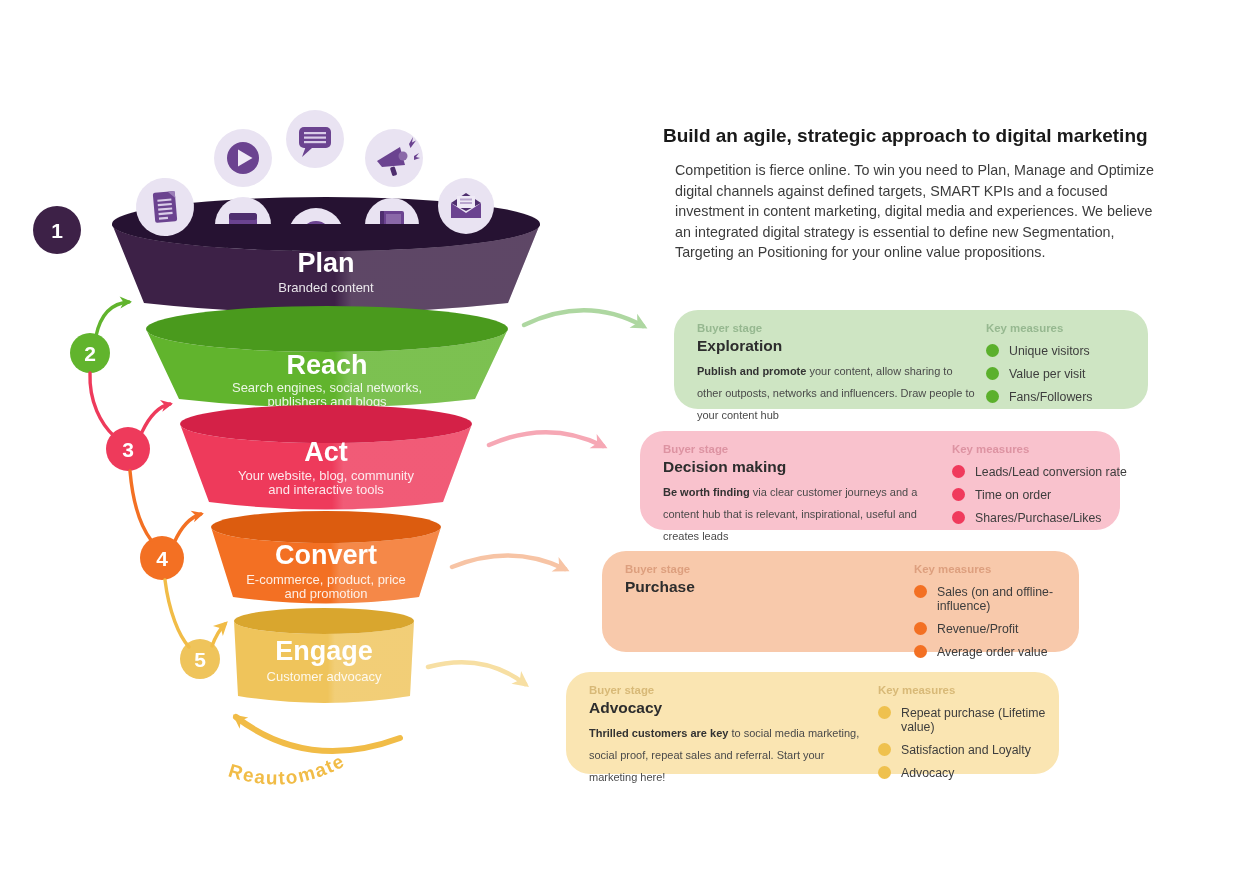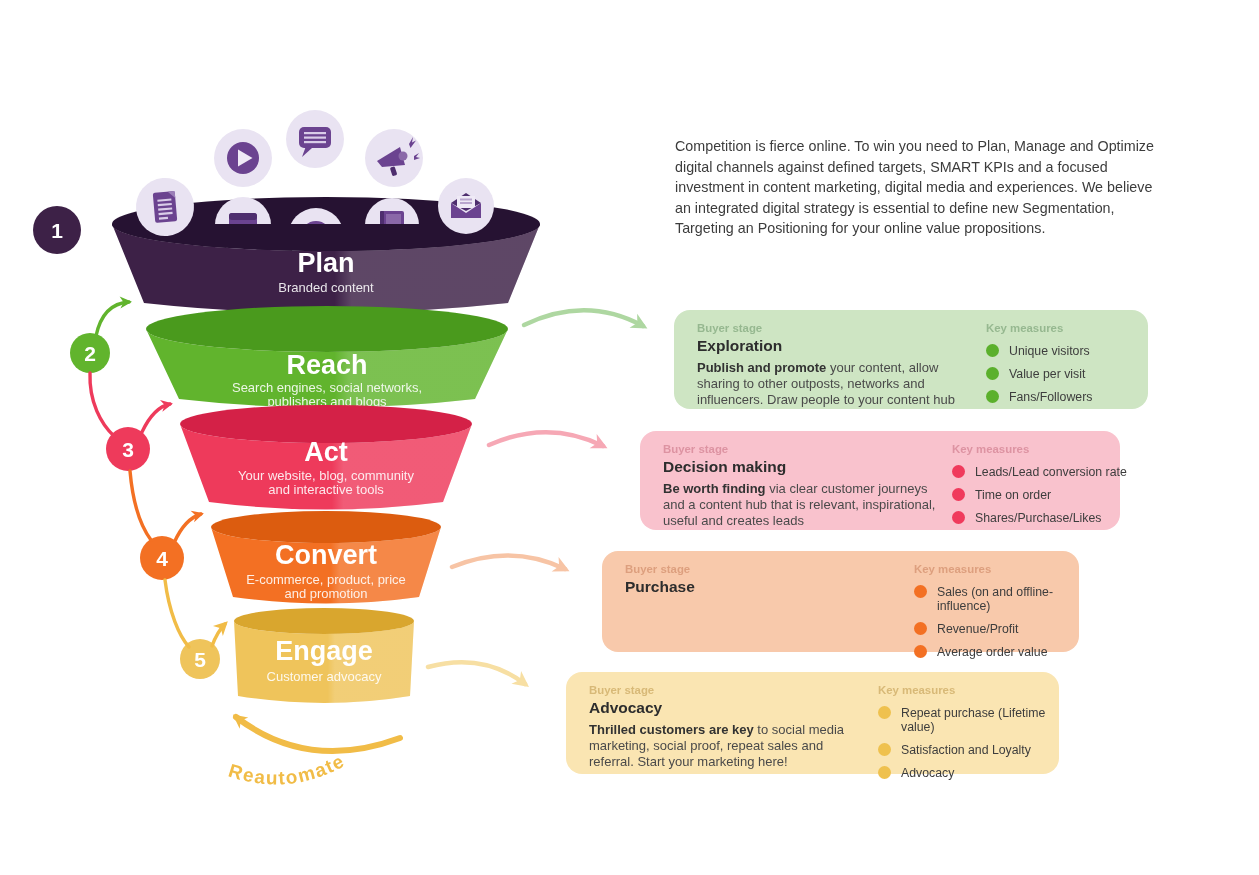--- a/index.html
+++ b/index.html
@@ -2,26 +2,26 @@
 <html><head>
 <meta charset="utf-8">
 <style>
   html,body{margin:0;padding:0}
   body{width:1259px;height:875px;position:relative;background:#ffffff;
        font-family:"Liberation Sans",sans-serif;overflow:hidden}
   svg{position:absolute;left:0;top:0}
   .header{position:absolute;left:663px;top:124px;width:517px}
   .header h1{font-size:19px;line-height:24px;margin:0 0 10px 0;color:#191919;font-weight:bold}
   .header p{font-size:14.3px;line-height:20.5px;margin:12px;color:#3c3c3c}
-  .card{position:absolute;border-radius:16px}
+  .card{position:absolute;border-radius:24px}
   .card-left{position:absolute;left:23px;top:12px;width:282px}
   .card-right{position:absolute;left:312px;top:12px;width:176px}
   .stage-label{font-size:11.4px;font-weight:bold;margin-bottom:3px}
   .card-title{font-size:15.5px;font-weight:bold;color:#2d2d2d;margin-bottom:5px}
-  .card-body{font-size:13px;line-height:16px;color:#4a4a4a;margin:0}
+  .card-body{font-size:11px;line-height:22px;color:#4a4a4a;margin:0}
   .card-body b{color:#323232}
   .measures-label{font-size:11.4px;font-weight:bold;margin-bottom:10px}
   .measure{display:flex;margin-bottom:9px;font-size:12.3px;color:#3d3d3d}
   .dot{width:13px;height:13px;border-radius:50%;margin-right:10px;flex:0 0 13px}
   .st-label{font-size:27px;font-weight:bold;fill:#ffffff}
   .st-sub{font-size:13px;fill:rgba(255,255,255,0.88)}
   .badge-num{font-size:21px;font-weight:bold;fill:#ffffff}
 </style>
 </head>
 <body>
@@ -215,20 +215,21 @@
   </g>
 
   <path d="M 400,738 Q 308,772 236,717" fill="none" stroke-width="6" stroke-linecap="round" marker-end="url(#mGold)" stroke="#F1BC47"></path>
   <path id="rePath" d="M 218,772 Q 292,804 364,754" fill="none" stroke="none"></path>
   <text font-size="19" font-weight="bold" letter-spacing="1.5" fill="#F1BC47">
     <textPath href="#rePath" startOffset="10">Reautomate</textPath>
   </text>
 </svg>
 
 <div class="header">
+  <h1>Build an agile, strategic approach to digital marketing</h1>
   <p>Competition is fierce online. To win you need to Plan, Manage and Optimize digital channels against defined targets, SMART KPIs and a focused investment in content marketing, digital media and experiences. We believe an integrated digital strategy is essential to define new Segmentation, Targeting an Positioning for your online value propositions.</p>
 </div>
 
 <div class="card" style="left: 674px; top: 310px; width: 474px; height: 99px; background: rgb(206, 229, 195);">
   <div class="card-left">
     <div class="stage-label" style="color: rgb(150, 184, 144);">Buyer stage</div>
     <div class="card-title">Exploration</div>
     <p class="card-body"><b>Publish and promote</b><span> your content, allow sharing to other outposts, networks and influencers. Draw people to your content hub</span></p>
   </div>
   <div class="card-right">

